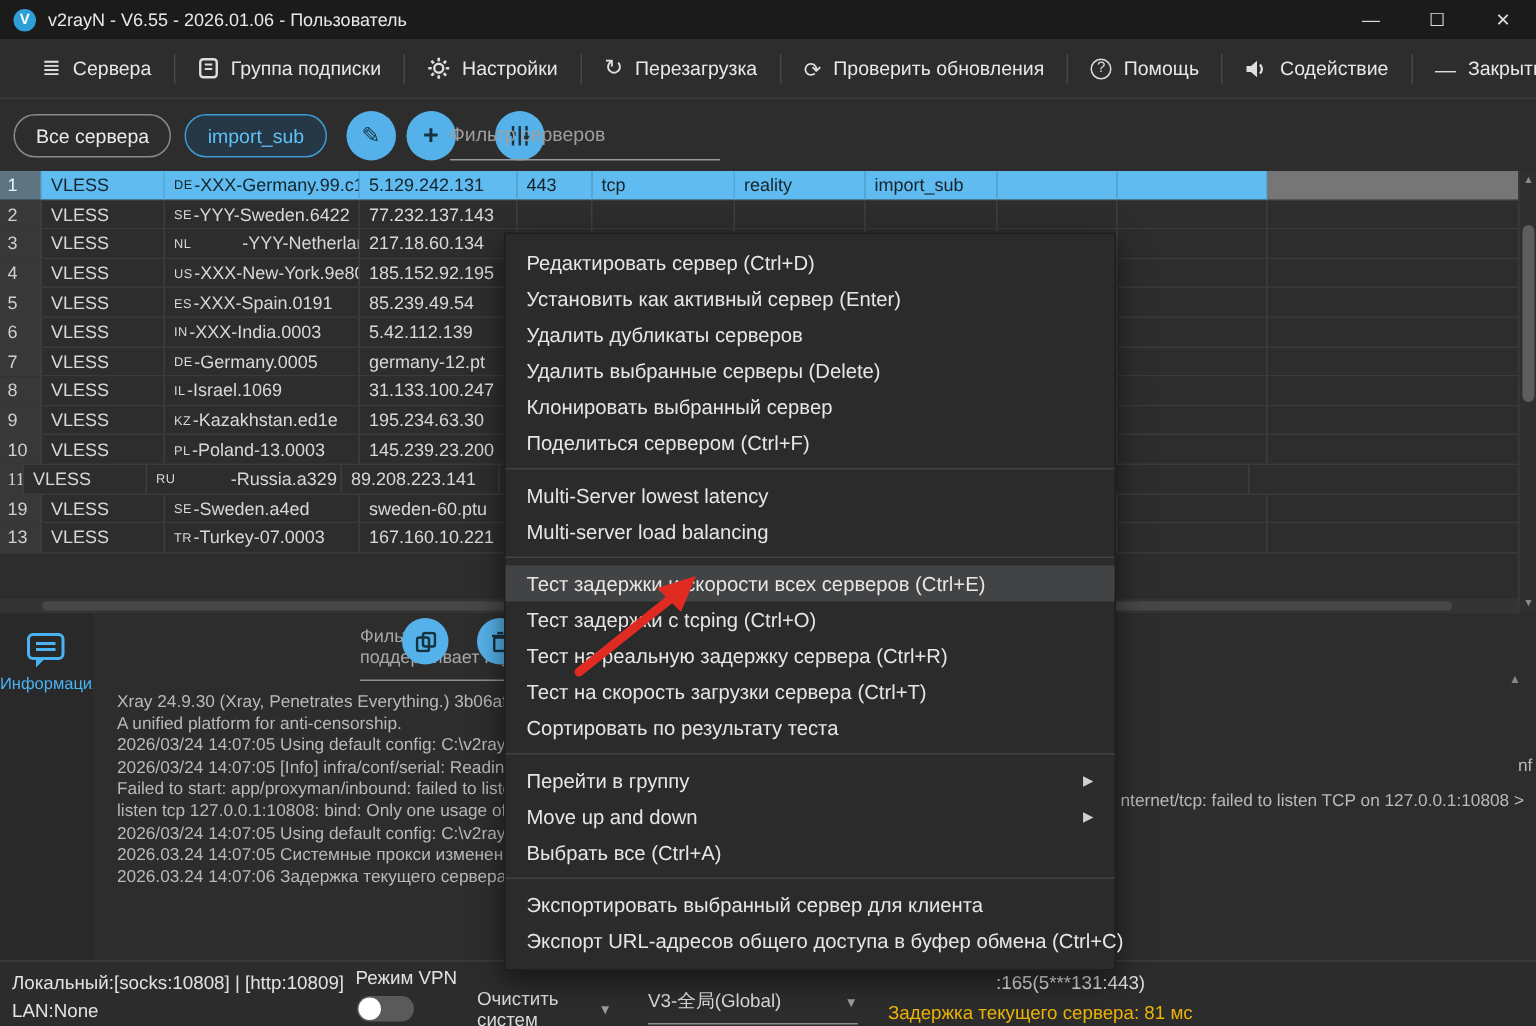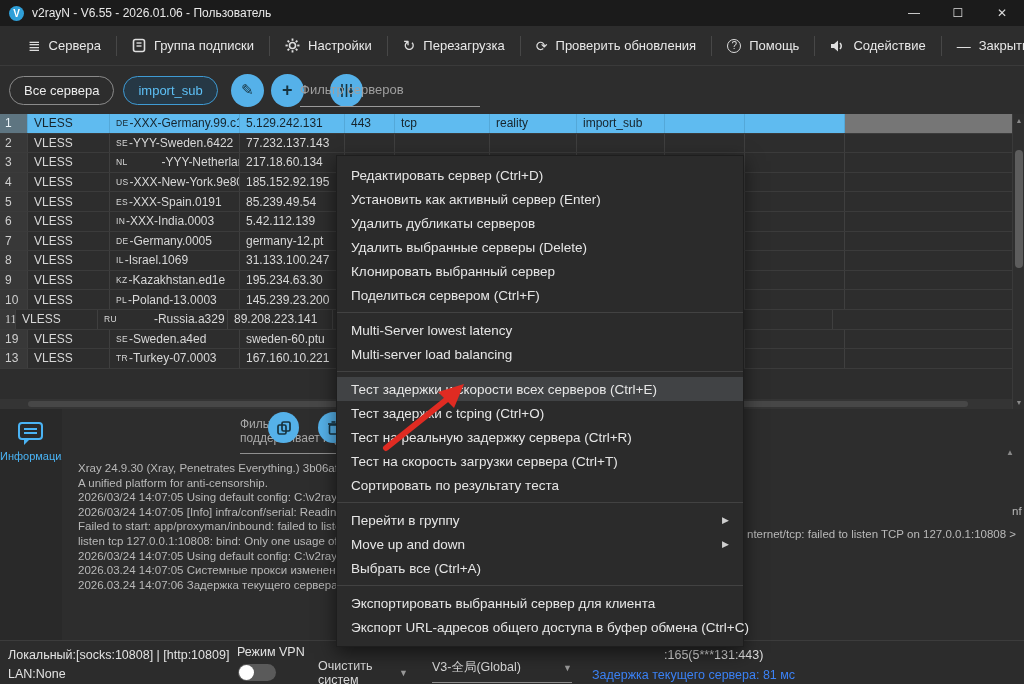--- a/index.html
+++ b/index.html
@@ -72,21 +72,21 @@
   #statusbar { position:absolute; left:0; top:640px; width:1024px; height:44px; background:#2c2c2c; border-top:1px solid #3c3c3c; font-size:12.5px; }
   #st-local { position:absolute; left:8px; top:7px; color:#e2e2e2; }
   #st-lan { position:absolute; left:8px; top:26px; color:#e2e2e2; }
   #vpn-label { position:absolute; left:237px; top:4px; color:#e2e2e2; }
   #vpn-toggle { position:absolute; left:238px; top:23px; width:38px; height:17px; border-radius:9px; background:#5a5a5a; }
   #vpn-knob { position:absolute; left:1px; top:1px; width:15px; height:15px; border-radius:50%; background:#fff; }
   .st-dd { position:absolute; top:18px; border-bottom:1px solid #8d8d8d; padding-bottom:6px; color:#d9d9d9; display:flex; align-items:center; }
   #dd-proxy { left:318px; width:90px; } #dd-routing { left:432px; width:140px; }
   .st-dd .caret { margin-left:auto; font-size:9px; color:#9a9a9a; }
   #st-server-frag { position:absolute; left:664px; top:7px; color:#dedede; }
-  #st-delay { position:absolute; left:592px; top:27px; color:#3b82f6; }
+  #st-delay { position:absolute; left:592px; top:27px; color:#eab308; }
   
   #context-menu { position:absolute; left:336px; top:155px; width:408px; background:#2b2b2b;
     border:1px solid #1e1e1e; box-shadow:0 6px 18px rgba(0,0,0,.55); padding:7px 0; z-index:50; }
   .cm-item { height:24px; display:flex; align-items:center; padding:0 14px; font-size:13.5px; color:#e6e6e6; white-space:nowrap; }
   .cm-item.hl { background:#414345; }
   .cm-arrow { margin-left:auto; font-size:9px; color:#cfcfcf; }
   .cm-sep { height:1px; background:#424242; margin:5px 0; }
   
   #red-arrow { position:absolute; left:368px; top:376px; z-index:60; pointer-events:none; }
 </style>

